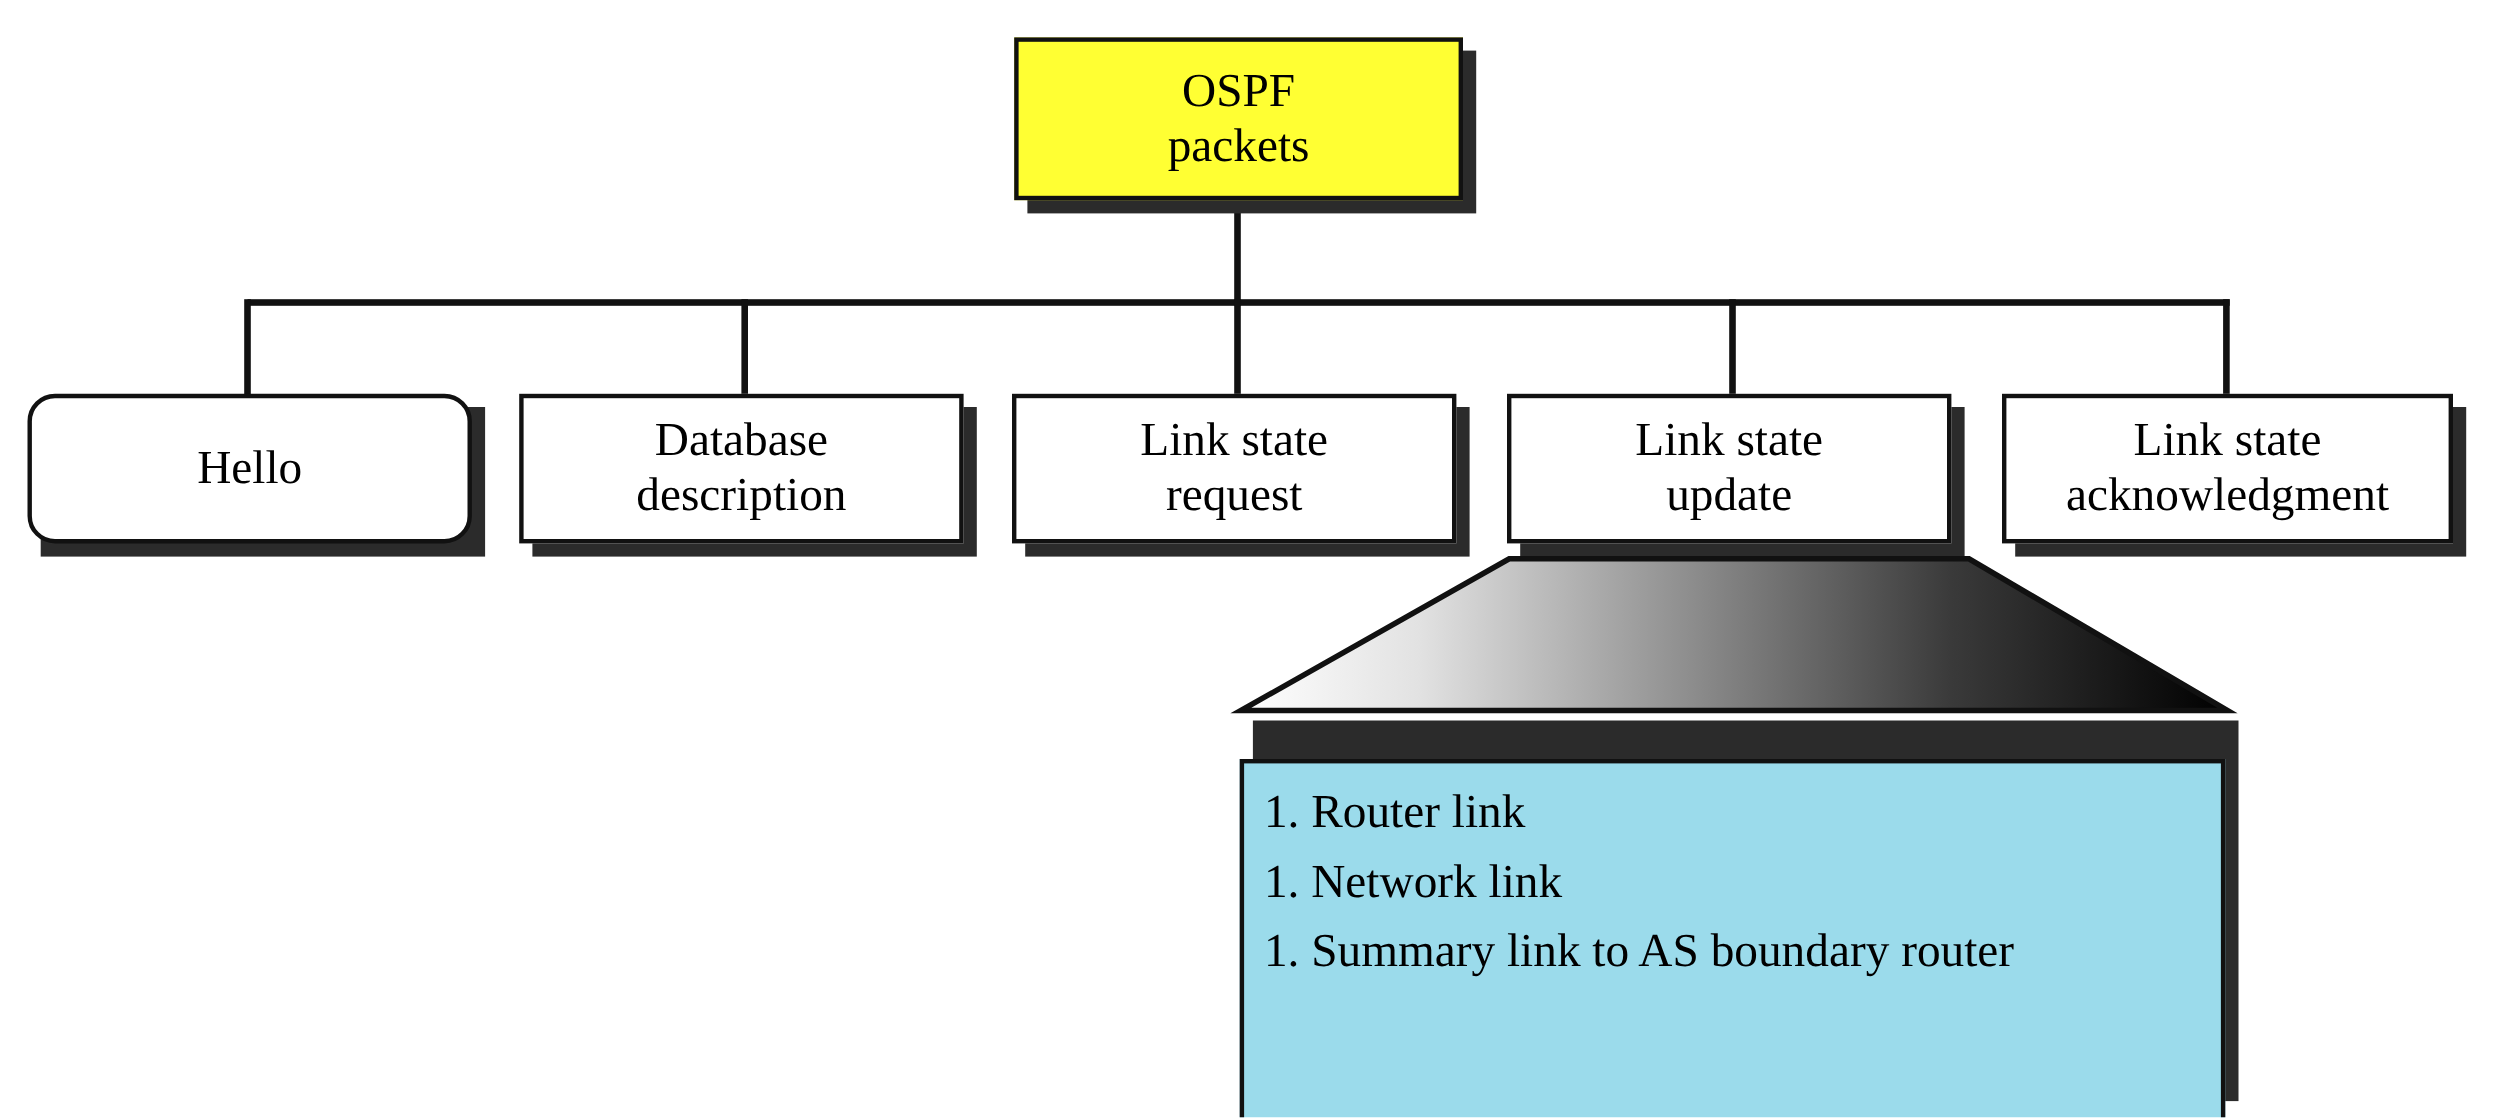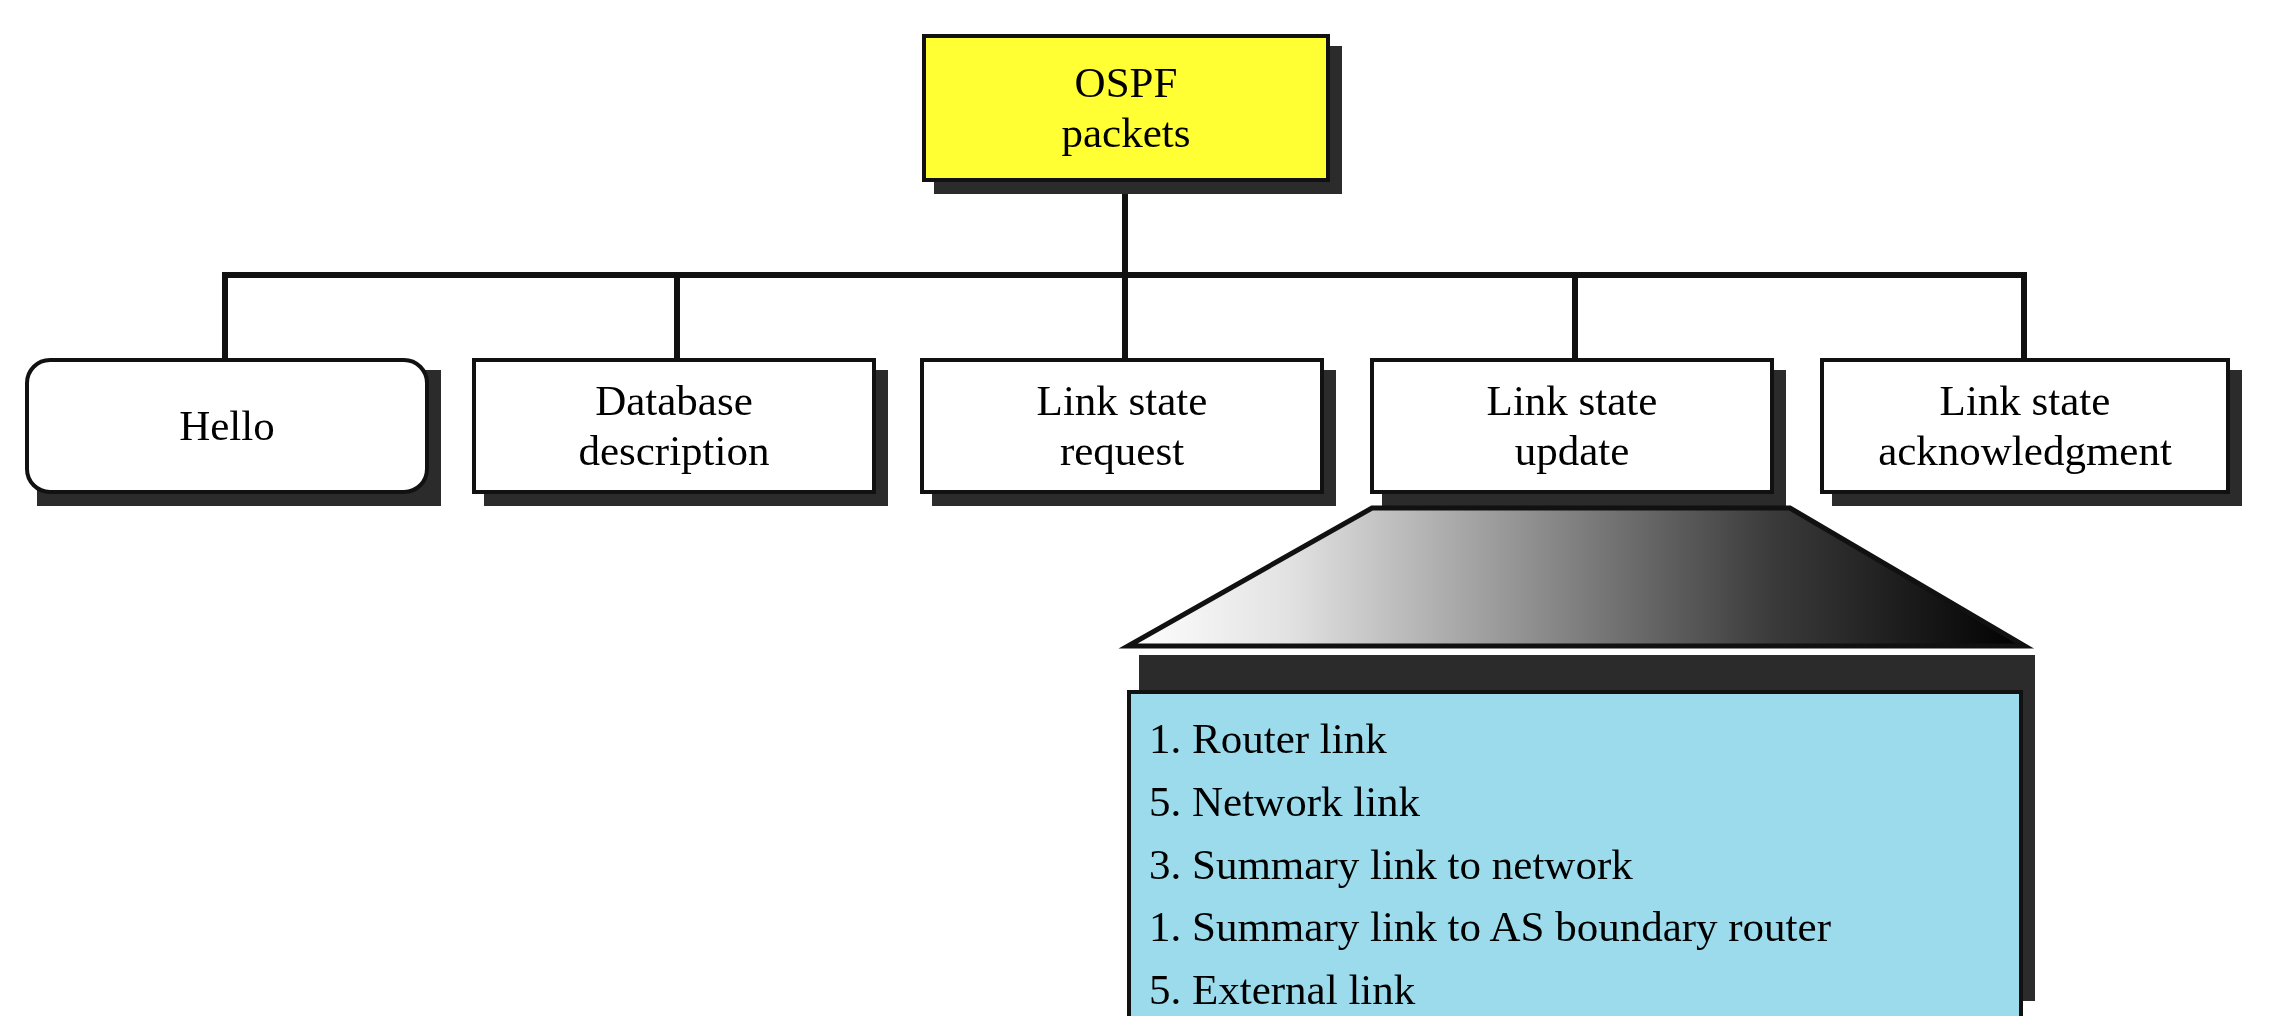--- a/index.html
+++ b/index.html
@@ -161,19 +161,17 @@
         <stop offset="72%" stop-color="#3a3a3a"></stop>
         <stop offset="100%" stop-color="#000000"></stop>
       </linearGradient>
     </defs>
     <polygon points="262,12 680,12 915,150 18,150" fill="url(#wedgeGrad)" stroke="#111111" stroke-width="5"></polygon>
   </svg>
 
   <div id="callout-box-shadow"></div>
   <div id="callout-box">
     <div class="callout-line">1. Router link</div>
-    <div class="callout-line">5. Network link</div>
-    <div class="callout-line">3. Summary link to network</div>
+    <div class="callout-line">1. Network link</div>
     <div class="callout-line">1. Summary link to AS boundary router</div>
-    <div class="callout-line">5. External link</div>
   </div>
 
 </div>
 
 </body></html>

